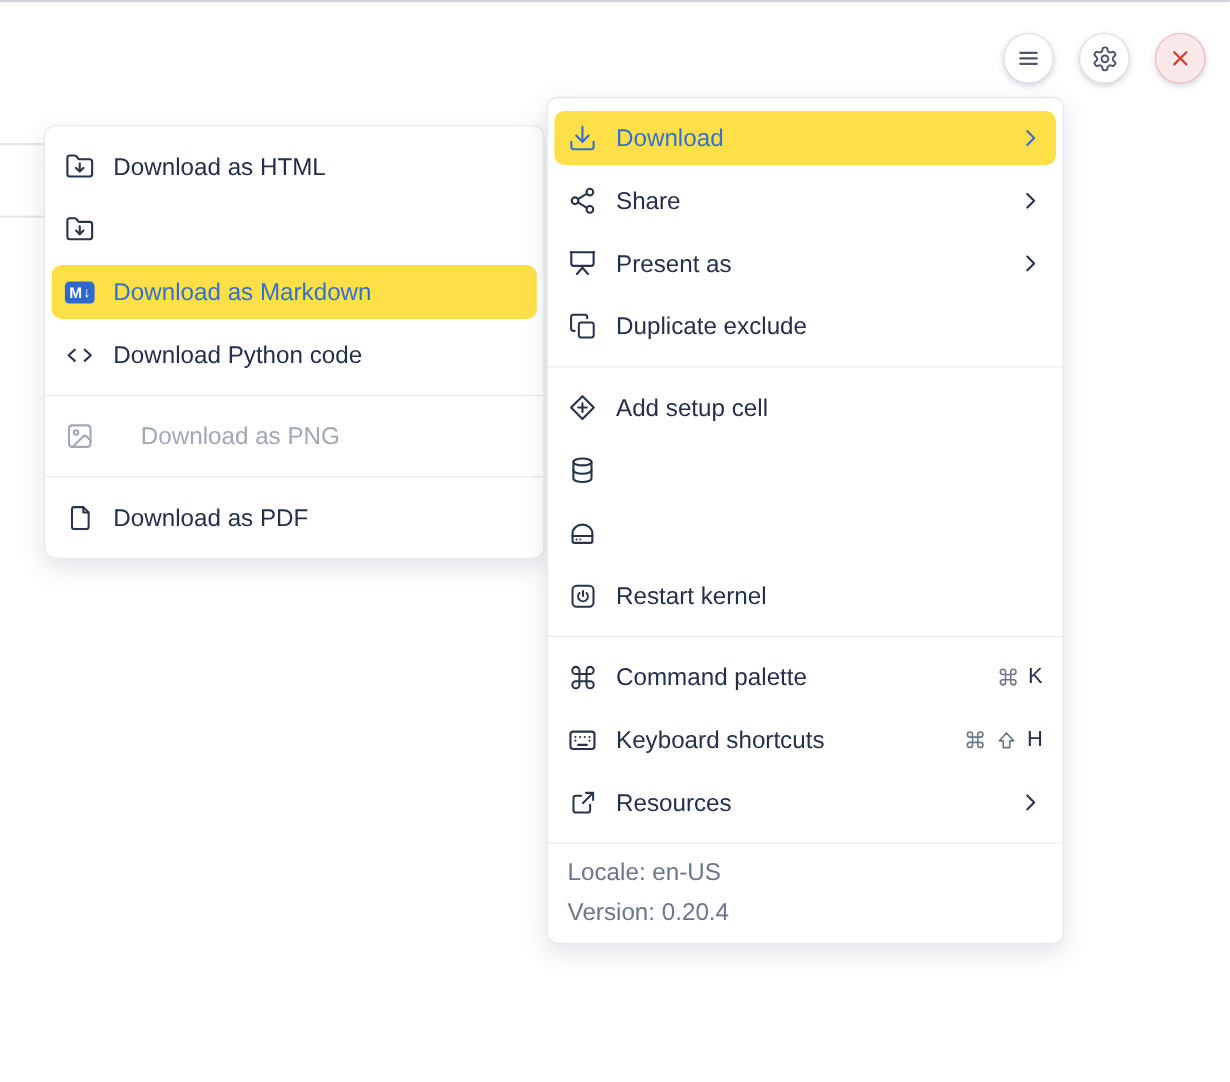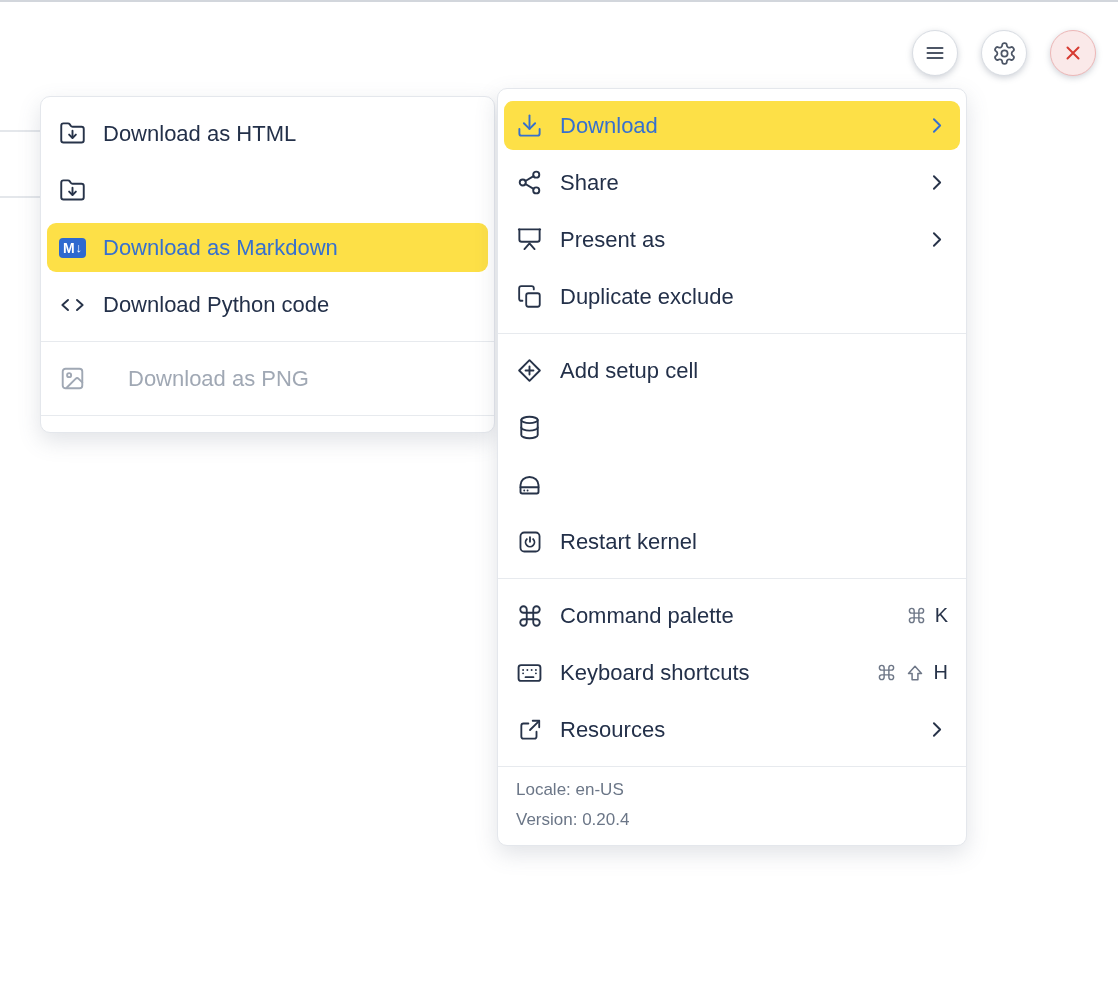--- a/index.html
+++ b/index.html
@@ -24,21 +24,21 @@
   }
   .circle-btn.danger { background:#fae9e9; border-color:#edb7b7; color:#d63a31; }
 
   
   .panel {
     position:absolute; background:#fff; box-sizing:border-box;
     border:1px solid #e4e7ec; border-radius:10px;
     box-shadow:0 8px 22px rgba(90,100,120,.18);
     padding:8px 0; z-index:10;
   }
-  .submenu   { left:40px;  top:96px; width:455px; }
+  .submenu   { left:40px;  top:114px; width:455px; }
   .main-menu { left:497px; top:88px; width:470px; padding-bottom:0; }
 
   .menu-row {
     height:57px; display:flex; align-items:center; gap:17px;
     padding:0 18px; font-size:22px; cursor:pointer; white-space:nowrap;
   }
   .menu-row .mi { width:27px; flex:none; display:flex; align-items:center; justify-content:center; color:#273349; }
   .menu-row .ml { flex:1; overflow:hidden; }
   .menu-row .trail { display:flex; align-items:center; gap:9px; color:#273349; }
   .menu-row.active {
@@ -49,21 +49,21 @@
   .menu-row.disabled, .menu-row.disabled .mi { color:#a0a8b4; cursor:default;gap:42px; }
 
   .divider { height:1px; background:#e7eaee; margin:8px 0; }
 
   .shortcut { display:flex; align-items:center; gap:9px; color:#6e7787; font-size:20px; }
   .shortcut .key-glyph { display:flex; color:#6e7787; }
 
   .menu-footer {
     border-top:1px solid #e7eaee; margin-top:8px;
     padding:13px 18px 15px; display:flex; flex-direction:column; gap:10px;
-    color:#6b7687; font-size:17px;
+    color:#6b7687; font-size:22px;
   }
 
   .md-badge {
     display:inline-flex; align-items:center; justify-content:center;
     width:29px; height:20px; border-radius:4px;
     background:#2e69cf; color:#fff; font-weight:bold; font-size:14px; line-height:1;
   }
   .md-badge .md-arrow { font-size:13px; margin-left:1px; }
 
   svg { display:block; }
@@ -141,20 +141,29 @@
         <span class="mi">
           <svg width="27" height="27" viewBox="0 0 24 24" fill="none" stroke="currentColor" stroke-width="1.7" stroke-linecap="round" stroke-linejoin="round">
             <rect x="3.3" y="3.3" width="17.4" height="17.4" rx="2.5"></rect>
             <circle cx="9" cy="9" r="1.8"></circle>
             <path d="m20.7 15.5-3.2-3.2a2 2 0 0 0-2.8 0L7 20"></path>
           </svg>
         </span>
         <span class="ml">Download as PNG</span>
       </div>
       <div class="divider"></div>
+      <div class="menu-row">
+        <span class="mi">
+          <svg width="26" height="26" viewBox="0 0 24 24" fill="none" stroke="currentColor" stroke-width="1.7" stroke-linecap="round" stroke-linejoin="round">
+            <path d="M14.5 2.8H7a2 2 0 0 0-2 2v14.4a2 2 0 0 0 2 2h10a2 2 0 0 0 2-2V7.3z"></path>
+            <path d="M14.5 2.8v4.5H19"></path>
+          </svg>
+        </span>
+        <span class="ml">Download as PDF</span>
+      </div>
     </div>
 </div>
 
 <div class="panel main-menu">
   <div class="rows">
       <div class="menu-row active">
         <span class="mi">
           <svg width="27" height="27" viewBox="0 0 24 24" fill="none" stroke="currentColor" stroke-width="1.7" stroke-linecap="round" stroke-linejoin="round">
             <path d="M21 15v4a2 2 0 0 1-2 2H5a2 2 0 0 1-2-2v-4"></path>
             <polyline points="7 10 12 15 17 10"></polyline>

